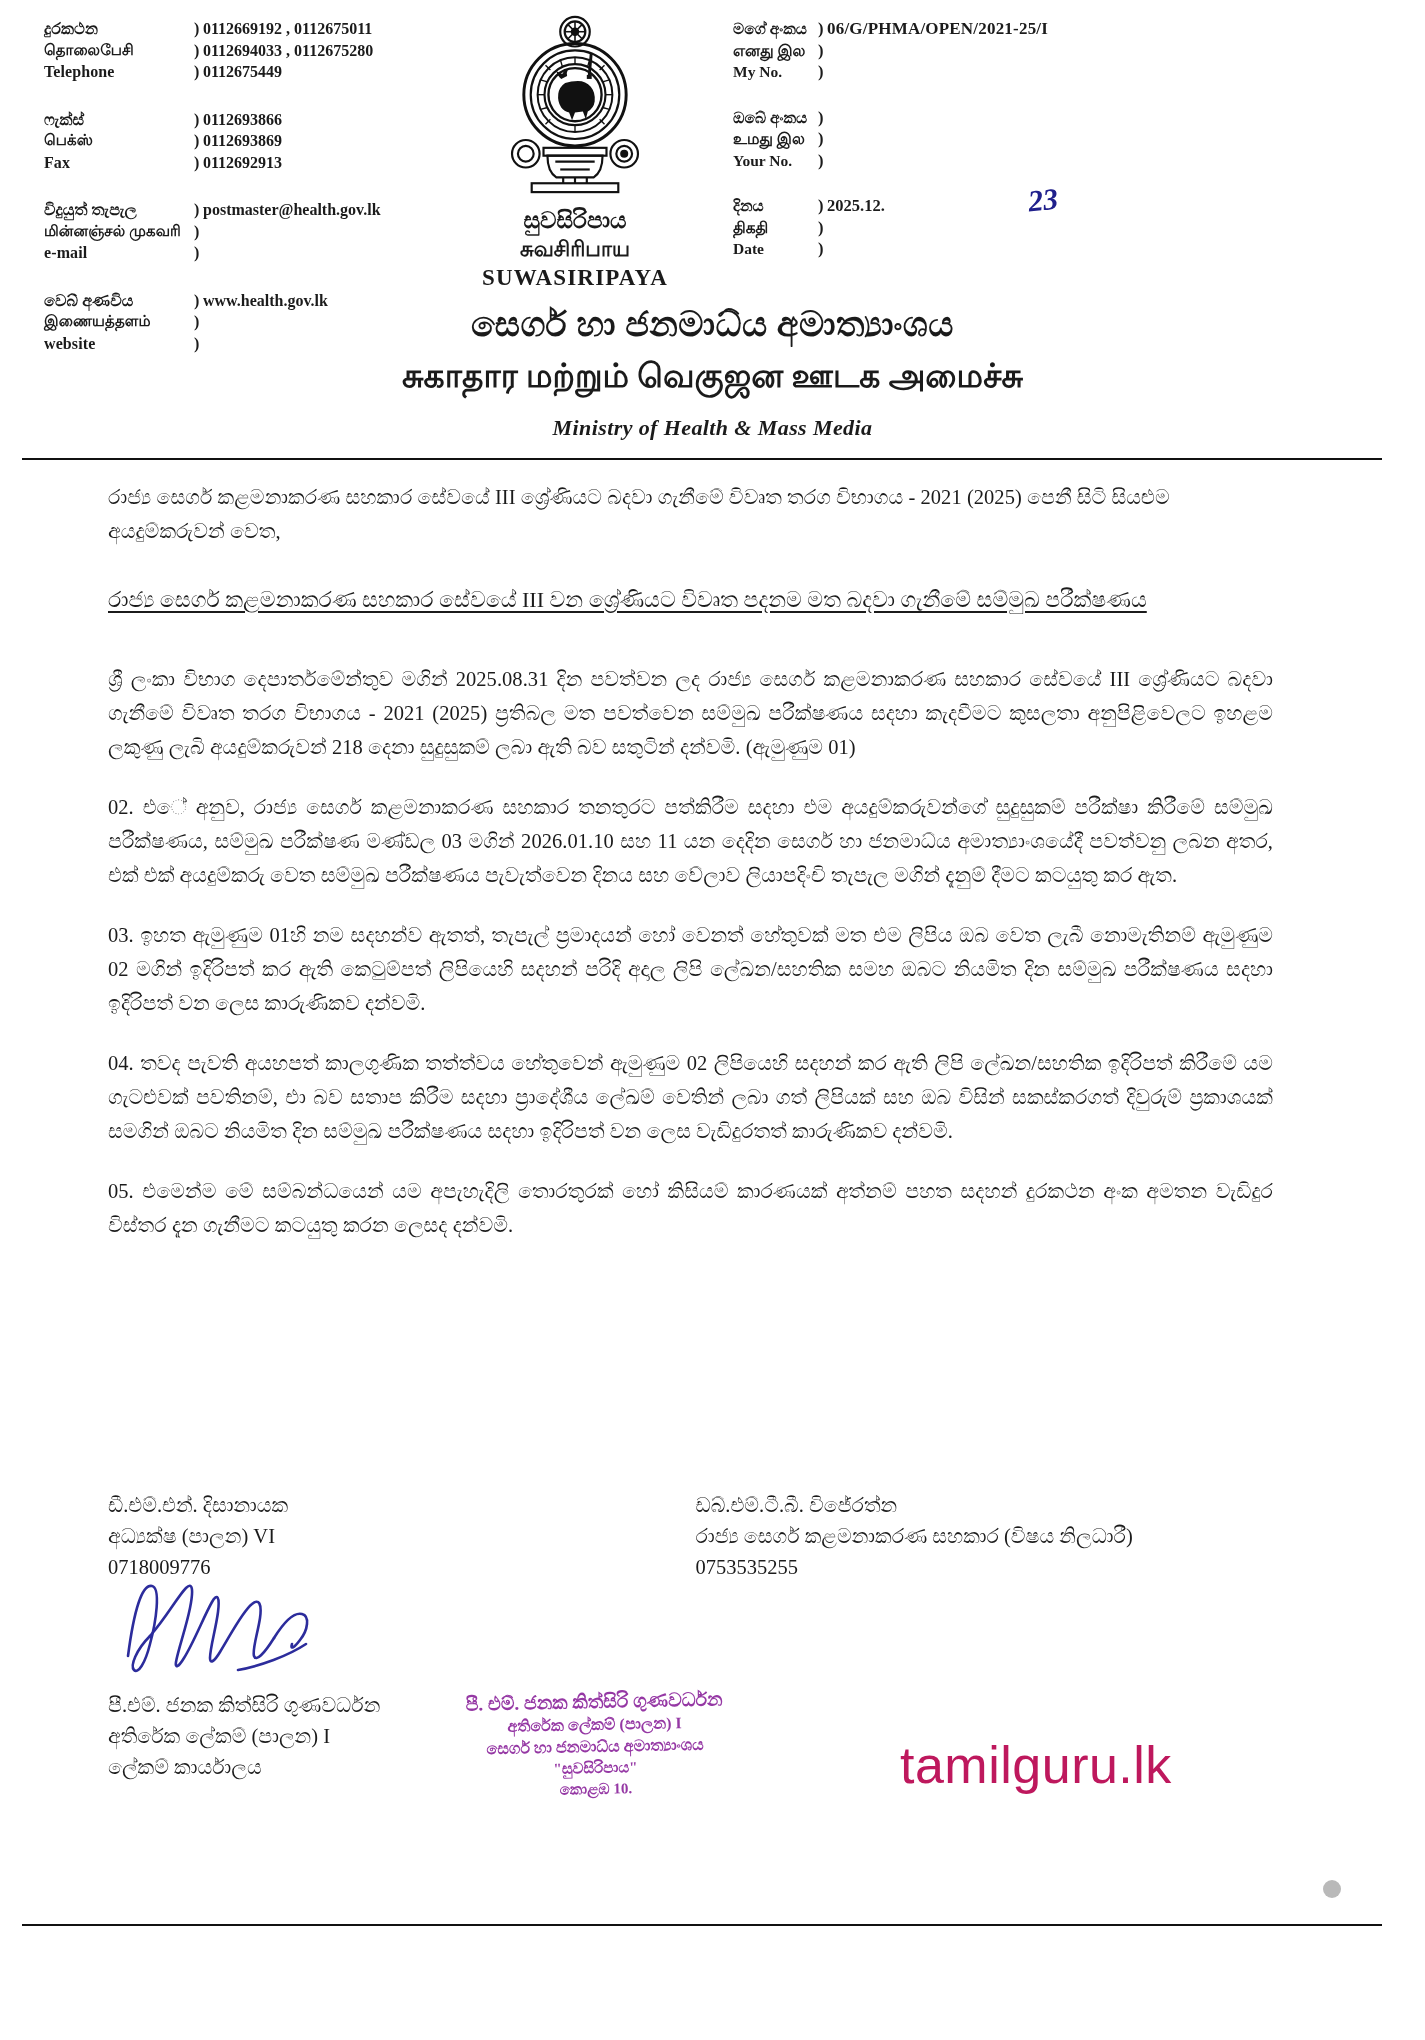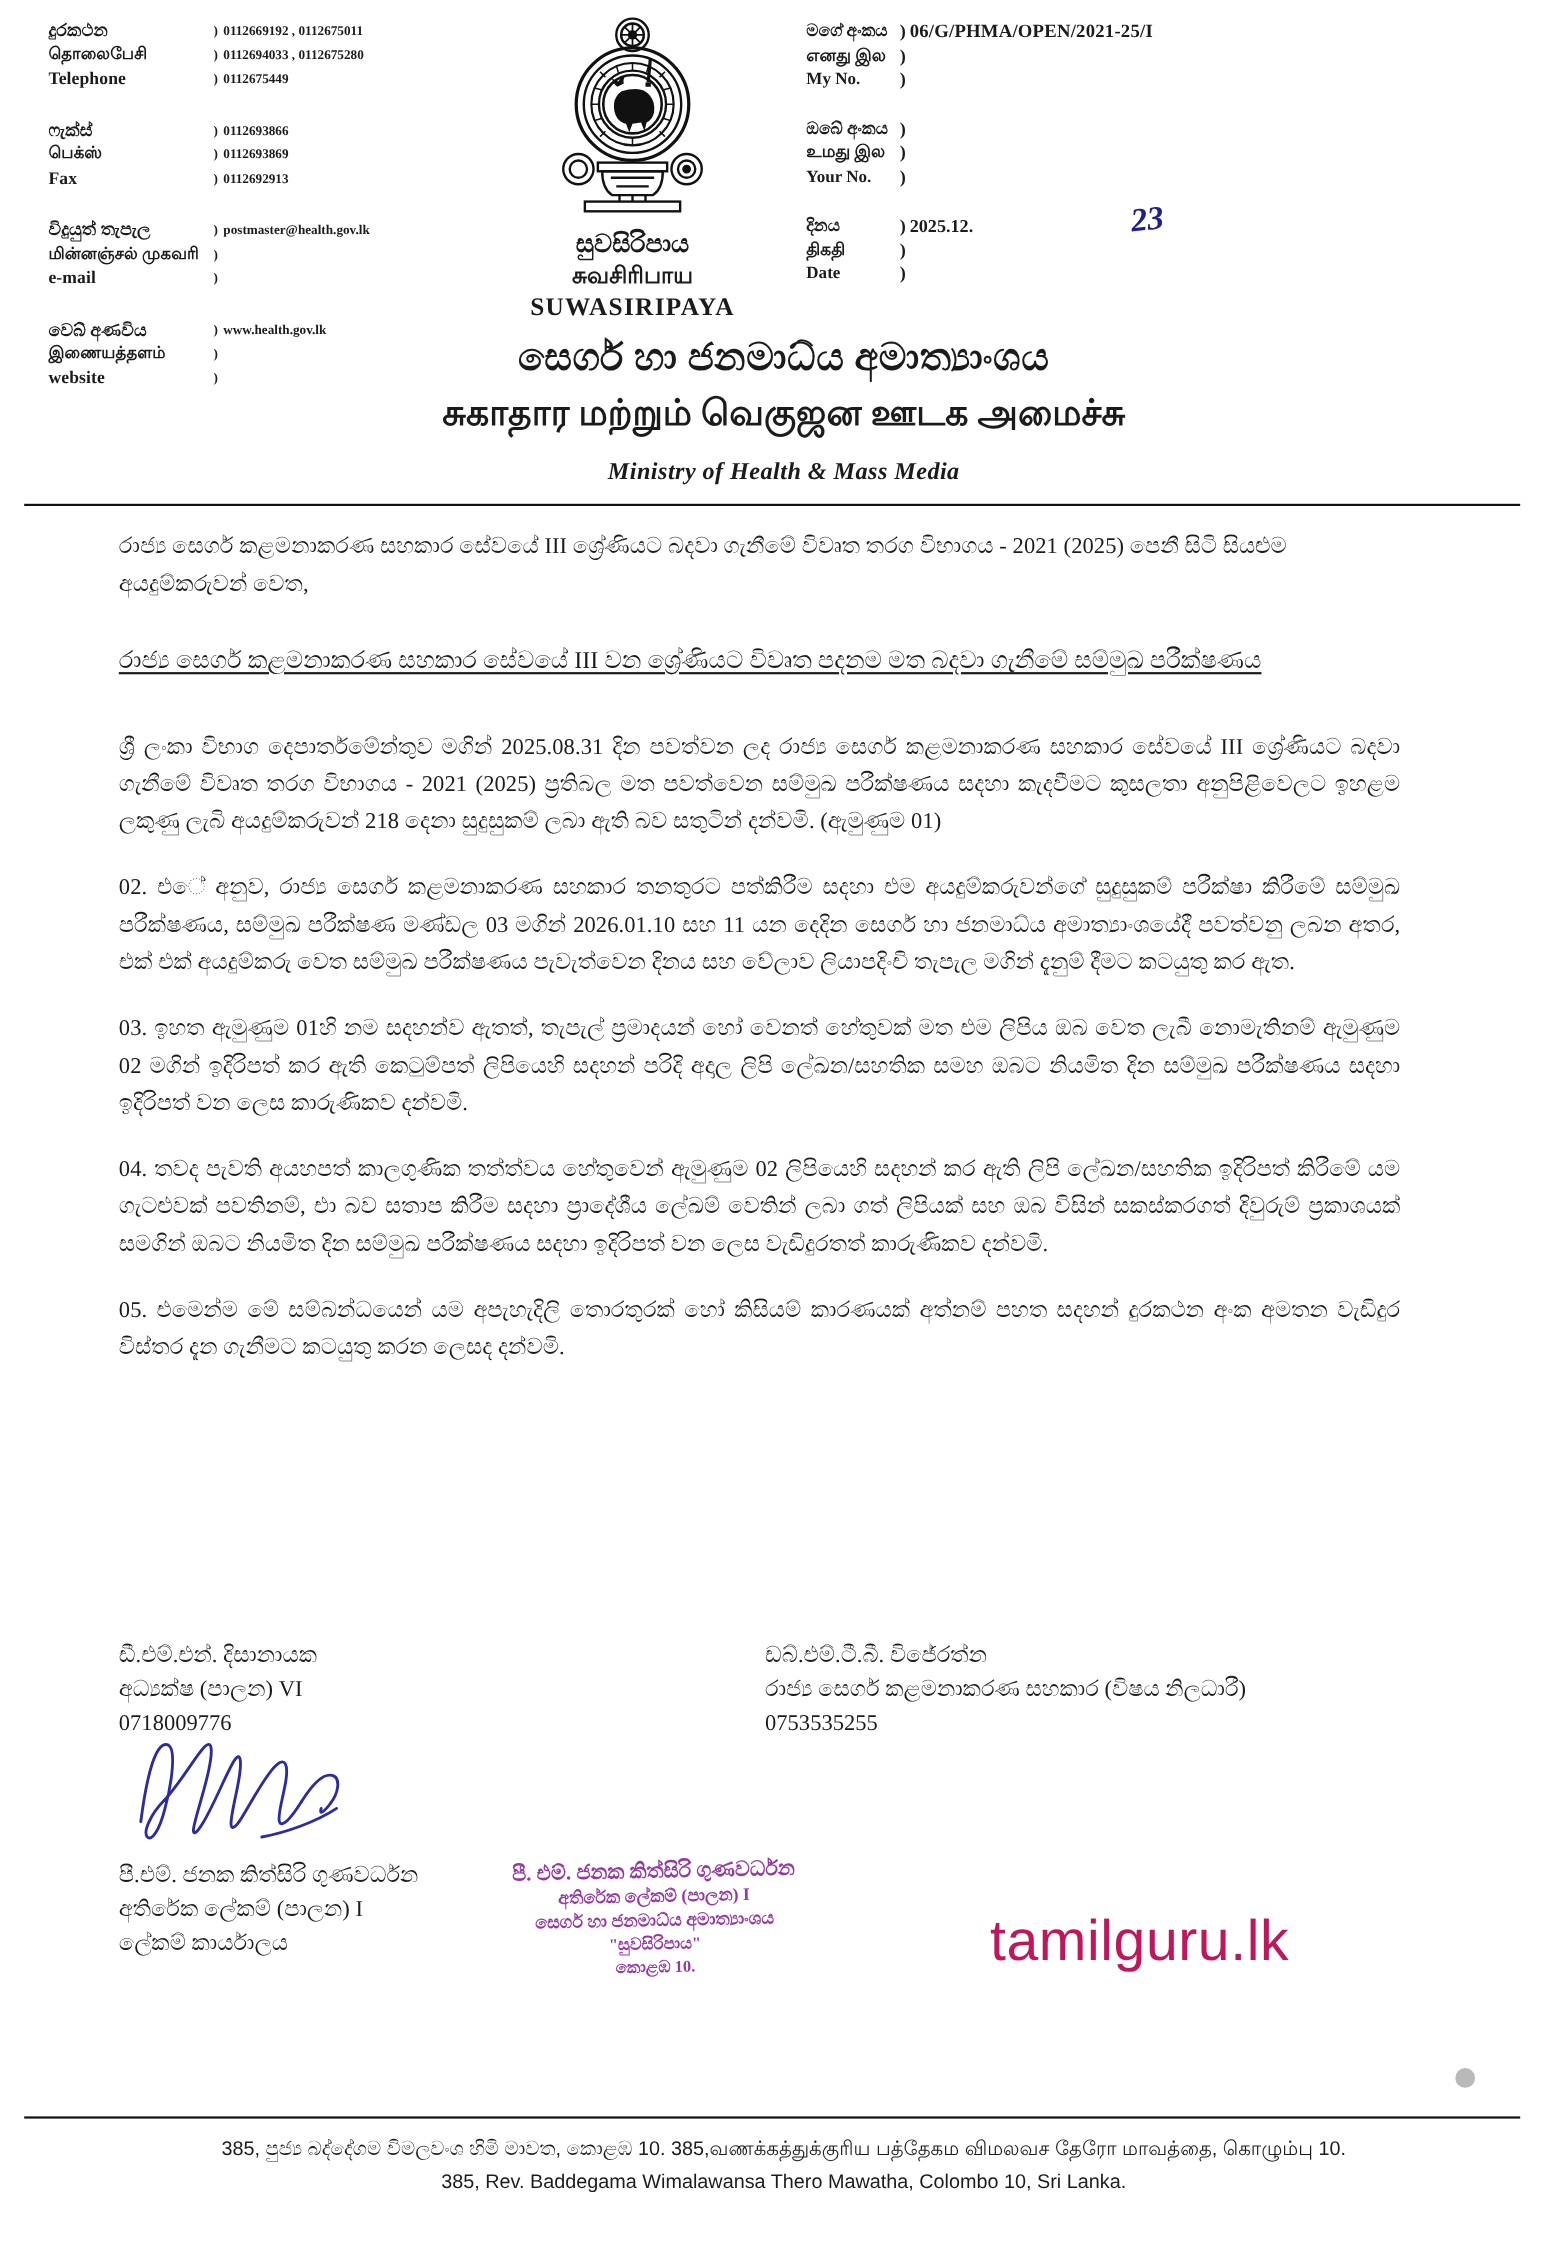--- a/index.html
+++ b/index.html
@@ -47,21 +47,21 @@
     font-size: 15.5px;
     line-height: 21.5px;
     font-weight: 700;
     white-space: nowrap;
     letter-spacing: .1px;
   }
   .cl-line.si { font-size: 16px; }
   .cl-line.ta { font-size: 15px; }
   .cl-line.en { font-size: 16px; font-family: "Liberation Serif", serif; }
   .cv-line {
-    font-size: 12px;
+    font-size: 16px;
     line-height: 21.5px;
     font-weight: 700;
     white-space: nowrap;
   }
   .paren { display: inline-block; width: 9px; }
 
   
   .emblem-wrap {
     position: absolute;
     left: 465px;
@@ -527,18 +527,14 @@
     <div class="stamp-l3">සෙර්ග හා ජනමාධ්ය අමාත්‍යාංශය</div>
     <div class="stamp-l4">"සුවසිරිපාය"</div>
     <div class="stamp-l5">කොළඹ 10.</div>
   </div>
 
   <div class="watermark">tamilguru.lk</div>
 
   <div class="dot-artifact"></div>
 
   <div class="rule-bottom"></div>
-  <div class="footer">
-    <div class="foot-line1">385, පුජ්‍ය බද්දේගම විමලවංශ හිමි මාවත, කොළඹ 10.  385,வணக்கத்துக்குரிய பத்தேகம விமலவச தேரோ மாவத்தை, கொழும்பு  10.</div>
-    <div class="foot-line2">385, Rev. Baddegama Wimalawansa Thero Mawatha, Colombo 10, Sri Lanka.</div>
-  </div>
 
 </div>
 
 </body></html>

